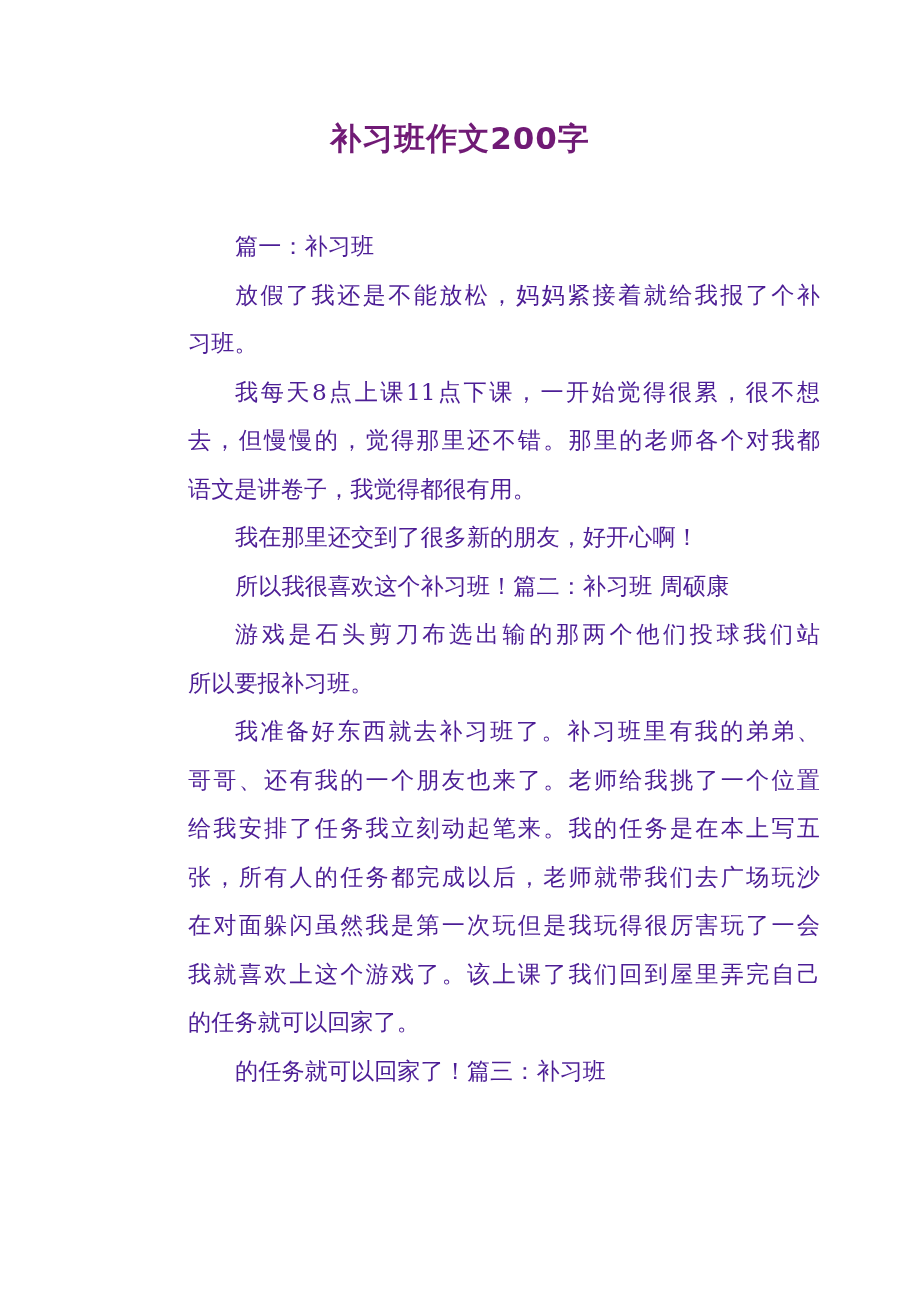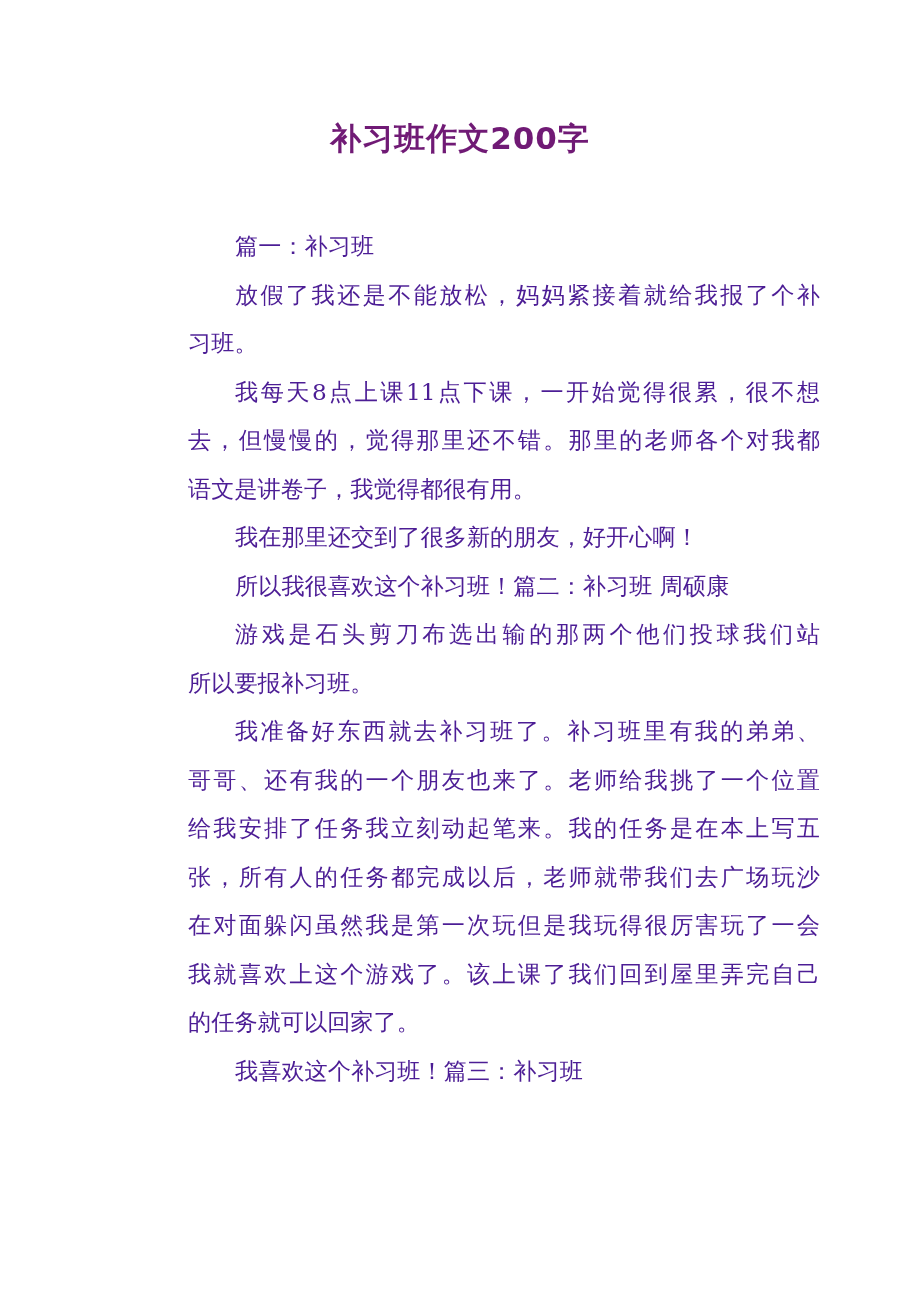--- a/index.html
+++ b/index.html
@@ -36,15 +36,15 @@
       <div class="line indent">所以我很喜欢这个补习班！篇二：补习班 周硕康</div>
       <div class="line indent justify">游戏是石头剪刀布选出输的那两个他们投球我们站</div>
       <div class="line">所以要报补习班。</div>
       <div class="line indent justify">我准备好东西就去补习班了。补习班里有我的弟弟、</div>
       <div class="line justify">哥哥、还有我的一个朋友也来了。老师给我挑了一个位置</div>
       <div class="line justify">给我安排了任务我立刻动起笔来。我的任务是在本上写五</div>
       <div class="line justify">张，所有人的任务都完成以后，老师就带我们去广场玩沙</div>
       <div class="line justify">在对面躲闪虽然我是第一次玩但是我玩得很厉害玩了一会</div>
       <div class="line justify">我就喜欢上这个游戏了。该上课了我们回到屋里弄完自己</div>
       <div class="line">的任务就可以回家了。</div>
-      <div class="line indent">我喜欢这个补习班！篇三：补习班</div>
+      <div class="line indent">的任务就可以回家了！篇三：补习班</div>
     </div>
 </div>
 
 </body></html>

